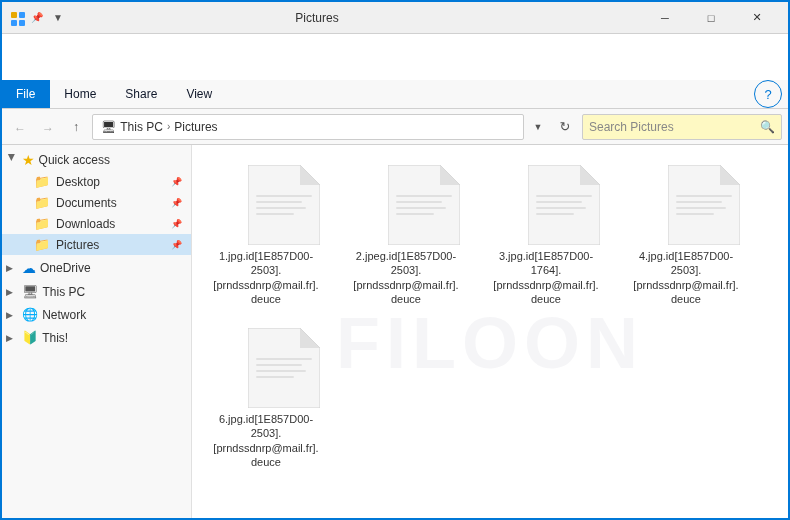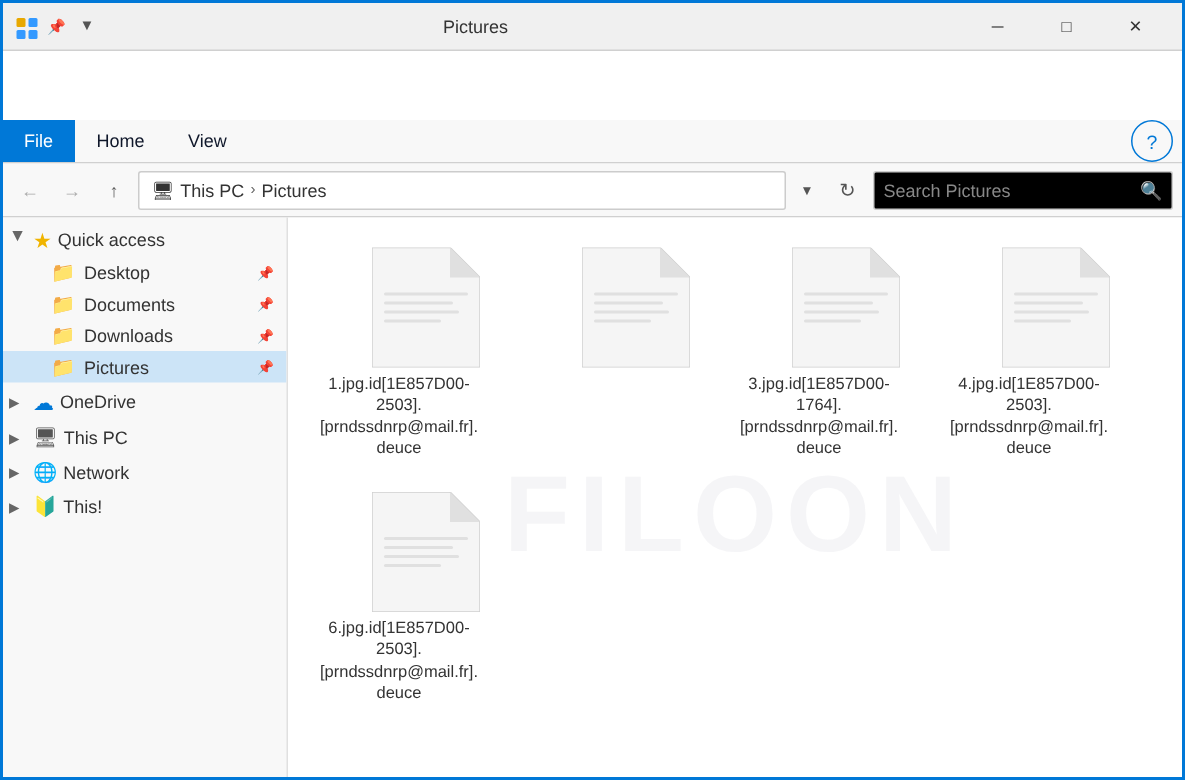--- a/index.html
+++ b/index.html
@@ -158,21 +158,21 @@
       cursor: pointer;
       font-size: 13px;
     }
     .search-box {
       width: 200px;
       height: 26px;
       border: 1px solid #ccc;
       border-radius: 2px;
       display: flex;
       align-items: center;
-      background: #000000;
+      background: #fef9c3;
       padding: 0 6px;
       gap: 4px;
       font-size: 12px;
       color: #888;
     }
 
     
     .main-area {
       display: flex;
       height: calc(520px - 32px - 28px - 36px - 28px);
@@ -362,20 +362,21 @@
     <div class="title-btn">─</div>
     <div class="title-btn">□</div>
     <div class="title-btn close">✕</div>
   </div>
 </div>
 
 <div class="ribbon">
   <div class="ribbon-tabs">
     <div class="ribbon-tab active">File</div>
     <div class="ribbon-tab">Home</div>
+    <div class="ribbon-tab">Share</div>
     <div class="ribbon-tab">View</div>
     <div class="ribbon-help">?</div>
   </div>
 </div>
 
 <div class="address-bar">
   <div class="nav-btn disabled">←</div>
   <div class="nav-btn disabled">→</div>
   <div class="nav-btn">↑</div>
   <div class="address-path">
@@ -480,20 +481,21 @@
         <div class="file-icon-wrap">
           <svg class="file-svg" viewBox="0 0 72 80" xmlns="http://www.w3.org/2000/svg">
             <polygon points="0,0 52,0 72,20 72,80 0,80" fill="#f5f5f5" stroke="#d0d0d0" stroke-width="1"></polygon>
             <polygon points="52,0 52,20 72,20" fill="#e0e0e0"></polygon>
             <rect x="8" y="30" width="56" height="2" fill="#e0e0e0" rx="1"></rect>
             <rect x="8" y="36" width="46" height="2" fill="#e0e0e0" rx="1"></rect>
             <rect x="8" y="42" width="50" height="2" fill="#e0e0e0" rx="1"></rect>
             <rect x="8" y="48" width="38" height="2" fill="#e0e0e0" rx="1"></rect>
           </svg>
         </div>
+        <div class="file-name">2.jpeg.id[1E857D00-2503].[prndssdnrp@mail.fr].deuce</div>
       </div>
 
       <div class="file-item">
         <div class="file-icon-wrap">
           <svg class="file-svg" viewBox="0 0 72 80" xmlns="http://www.w3.org/2000/svg">
             <polygon points="0,0 52,0 72,20 72,80 0,80" fill="#f5f5f5" stroke="#d0d0d0" stroke-width="1"></polygon>
             <polygon points="52,0 52,20 72,20" fill="#e0e0e0"></polygon>
             <rect x="8" y="30" width="56" height="2" fill="#e0e0e0" rx="1"></rect>
             <rect x="8" y="36" width="46" height="2" fill="#e0e0e0" rx="1"></rect>
             <rect x="8" y="42" width="50" height="2" fill="#e0e0e0" rx="1"></rect>

